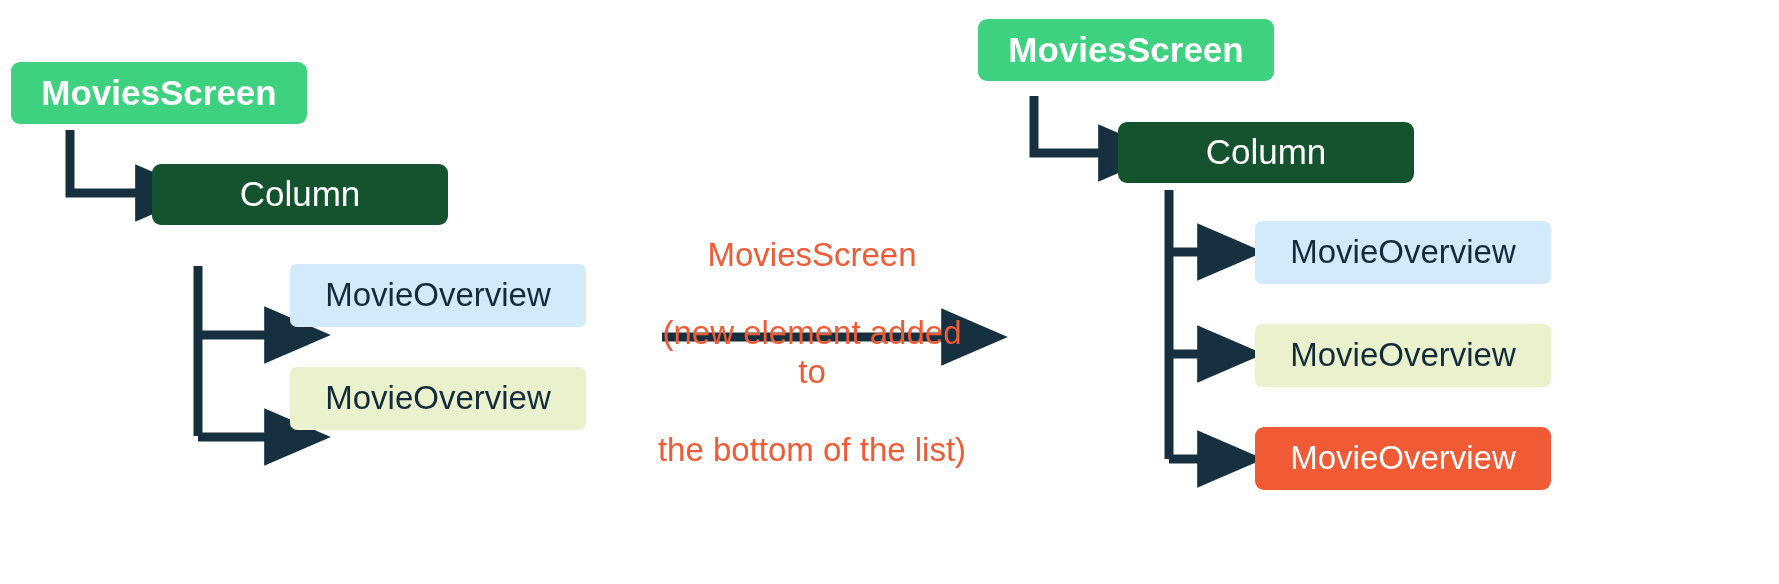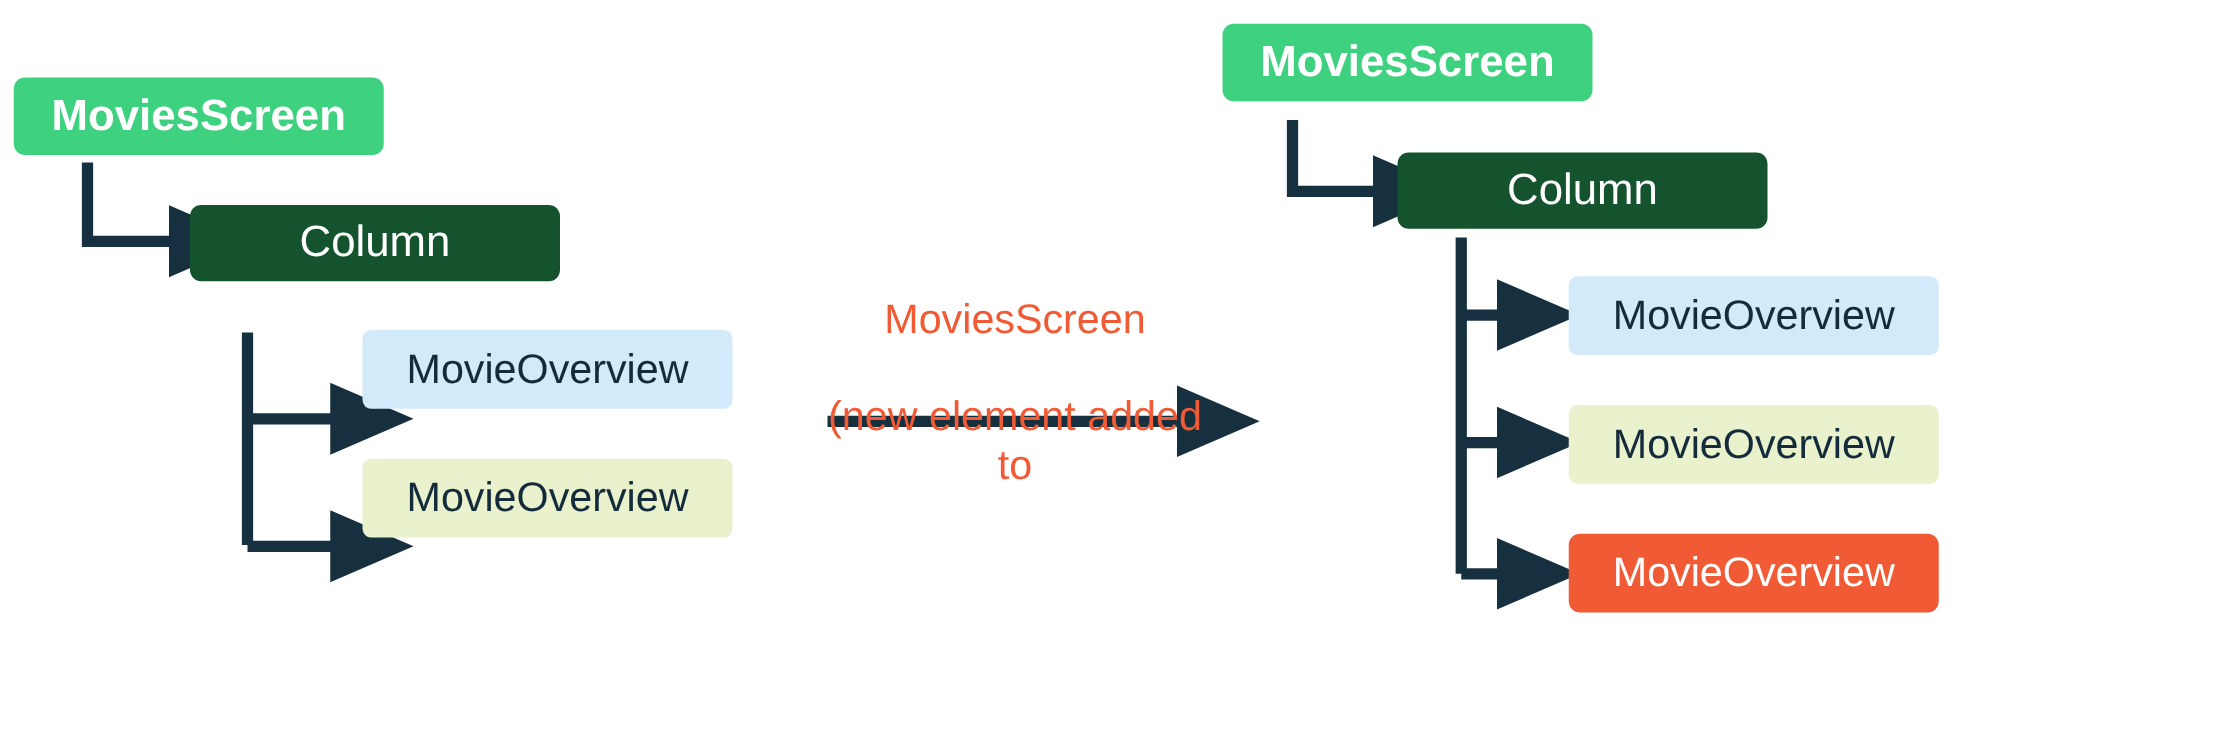--- a/index.html
+++ b/index.html
@@ -119,20 +119,21 @@
 
   <div class="node node-blue" style="left:152px; top:164px; width:296px; height:61px;">Column</div>
 
   <div class="node node-lightblue" style="left:290px; top:264px; width:296px; height:63px;">MovieOverview</div>
 
   <div class="node node-yellow" style="left:290px; top:367px; width:296px; height:63px;">MovieOverview</div>
 
   <div class="caption" style="left:652px; top:197px; width:320px;">
     <div>MoviesScreen</div>
     <div>(new element added to</div>
+    <div>the bottom of the list)</div>
   </div>
 
   <div class="node node-green" style="left:978px; top:19px; width:296px; height:62px;">MoviesScreen</div>
 
   <div class="node node-blue" style="left:1118px; top:122px; width:296px; height:61px;">Column</div>
 
   <div class="node node-lightblue" style="left:1255px; top:221px; width:296px; height:63px;">MovieOverview</div>
 
   <div class="node node-yellow" style="left:1255px; top:324px; width:296px; height:63px;">MovieOverview</div>
 

